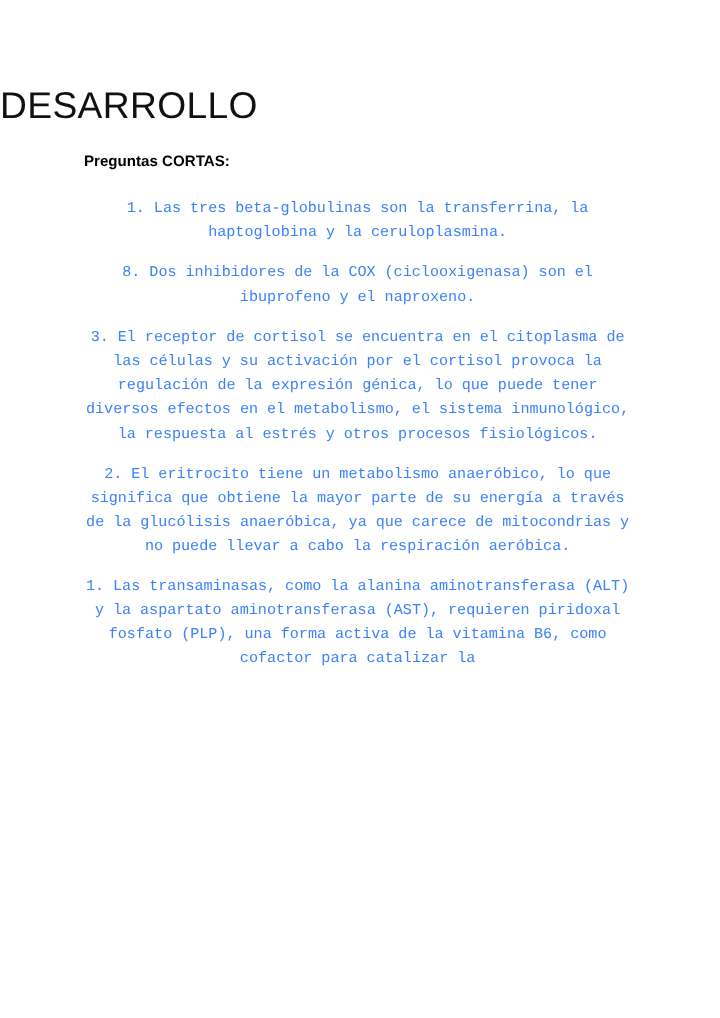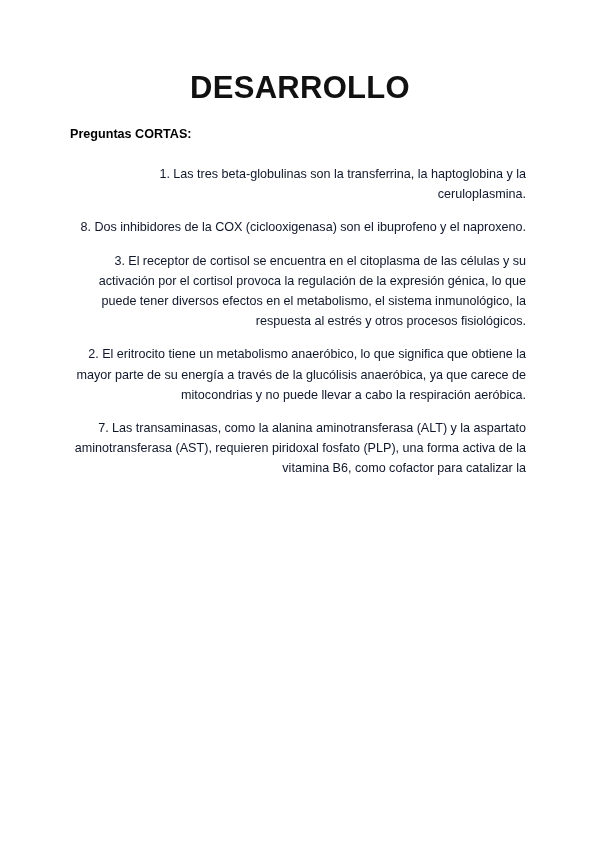--- a/index.html
+++ b/index.html
@@ -22,23 +22,22 @@
     background: #ffffff;
     box-sizing: border-box;
   }
   .doc-title {
     margin: 0;
     padding: 0;
     position: absolute;
     top: 70px;
     left: 0;
     width: 600px;
-    text-align: center;
     font-size: 31px;
-    font-weight: bold;
+    font-weight: normal;
     letter-spacing: 0.3px;
     line-height: 36px;
     color: #111111;
   }
   .body-block {
     position: absolute;
     top: 124px;
     left: 70px;
     width: 456px;
   }
@@ -47,23 +46,24 @@
     font-size: 12.6px;
     font-weight: bold;
     line-height: 20px;
     color: #000000;
   }
   .para {
     margin: 0 0 13px 0;
     font-size: 12.6px;
     font-weight: normal;
     line-height: 20.2px;
-    color: #0f172a;
-    text-align: right;
+    color: #3b82f6;
+    text-align: center;
     word-spacing: -0.1px;
+    font-family: Liberation Mono, monospace;
   }
   .para:last-child {
     margin-bottom: 0;
   }
 </style>
 </head>
 <body>
 
 <div class="page">
 
@@ -78,17 +78,17 @@
 
 
     <p class="para">8. Dos inhibidores de la COX (ciclooxigenasa) son el ibuprofeno y el naproxeno.</p>
 
     <p class="para">3. El receptor de cortisol se encuentra en el citoplasma de las células y su activación por el cortisol provoca la regulación de la expresión génica, lo que puede tener diversos efectos en el metabolismo, el sistema inmunológico, la respuesta al estrés y otros procesos fisiológicos.</p>
 
 
 
     <p class="para">2. El eritrocito tiene un metabolismo anaeróbico, lo que significa que obtiene la mayor parte de su energía a través de la glucólisis anaeróbica, ya que carece de mitocondrias y no puede llevar a cabo la respiración aeróbica.</p>
 
-    <p class="para">7. Las transaminasas, como la alanina aminotransferasa (ALT) y la aspartato aminotransferasa (AST), requieren piridoxal fosfato (PLP), una forma activa de la vitamina B6, como cofactor para catalizar la</p>
+    <p class="para">1. Las transaminasas, como la alanina aminotransferasa (ALT) y la aspartato aminotransferasa (AST), requieren piridoxal fosfato (PLP), una forma activa de la vitamina B6, como cofactor para catalizar la</p>
 
   </div>
 
 </div>
 
 </body></html>

